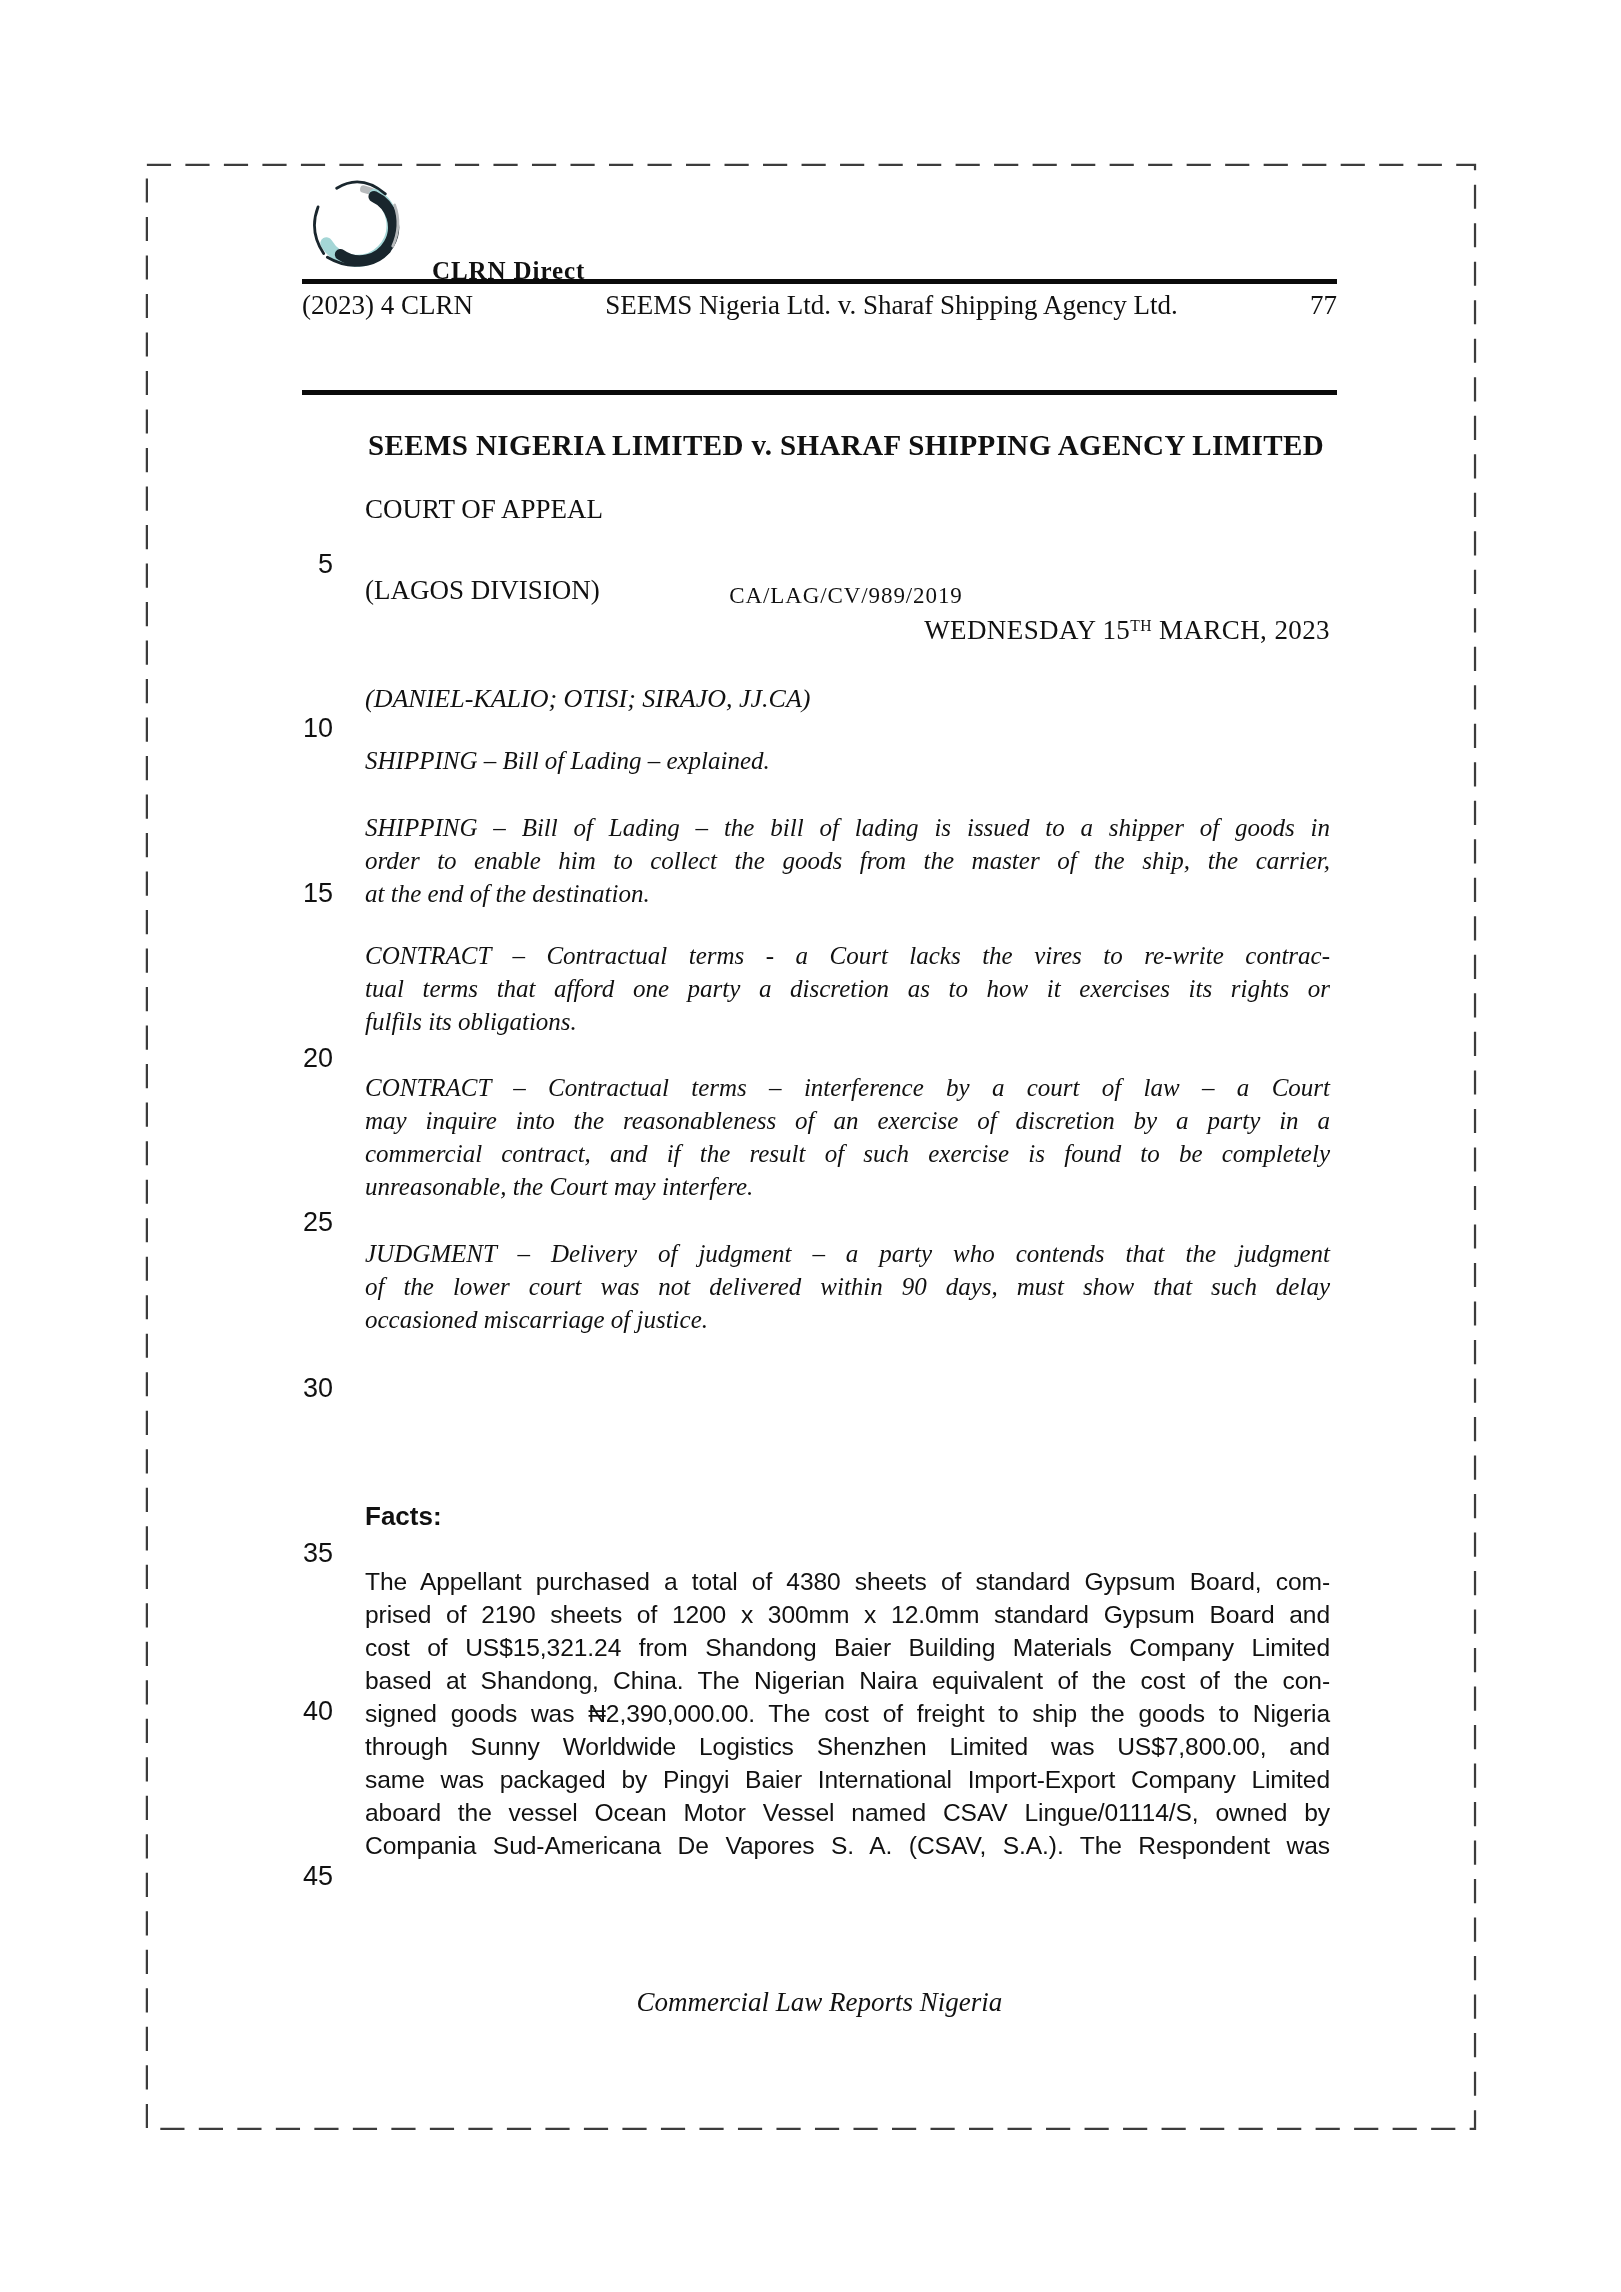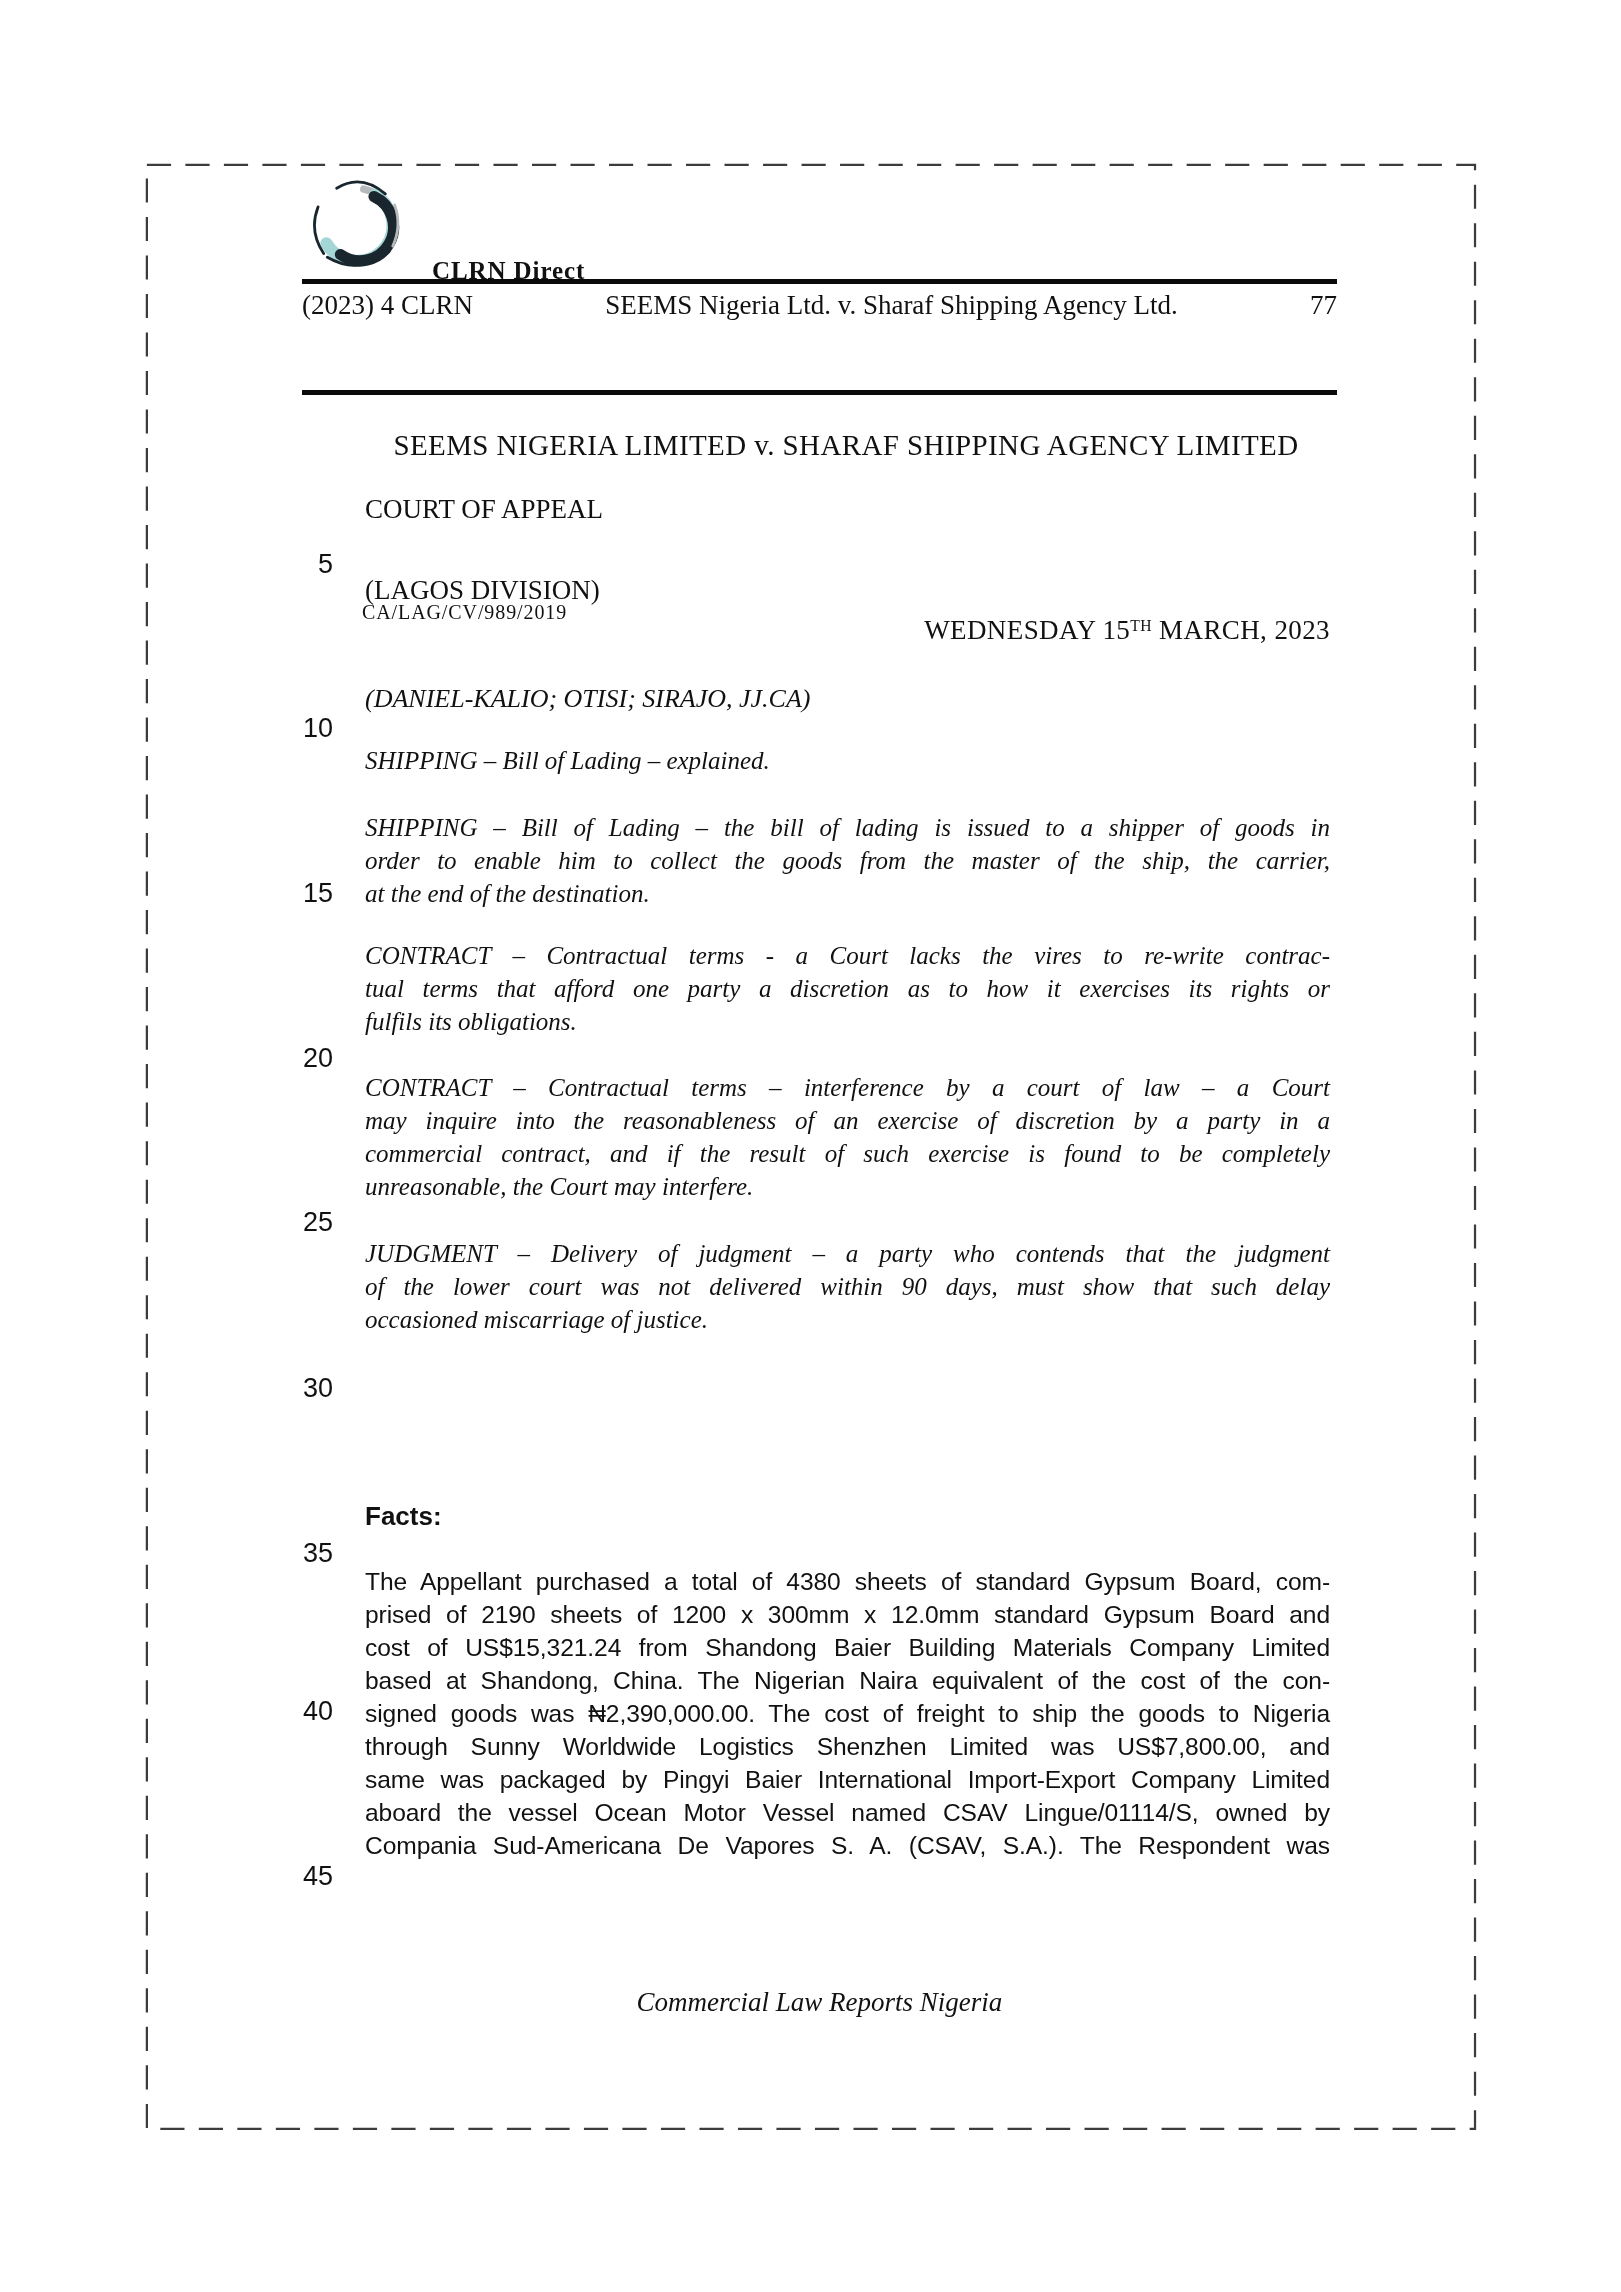--- a/index.html
+++ b/index.html
@@ -11,25 +11,25 @@
          letter-spacing:0.9px;line-height:30px;margin-top:16px;}
   .rule{position:absolute;left:302px;width:1035px;height:4.5px;background:#0a0a0a;}
   .rule1{top:279px;}
   .rule2{top:390px;}
   .running-header{position:absolute;left:302px;top:287px;width:1035px;display:flex;
                   align-items:baseline;font-size:27px;line-height:36px;}
   .rh-cite{flex:none;}
   .rh-case{flex:1;text-align:center;}
   .rh-page{flex:none;}
   .title{position:absolute;left:362px;top:427px;width:968px;margin:0;text-align:center;
-         font-size:29px;font-weight:normal;letter-spacing:0.4px;line-height:36px;}
+         font-size:29px;font-weight:bold;letter-spacing:0.4px;line-height:36px;}
   .court{position:absolute;left:365px;top:492px;font-size:27px;line-height:34px;}
   .division{position:absolute;left:365px;top:526px;font-size:27px;line-height:34px;margin-top:47px;}
-  .caseno{position:absolute;left:362px;top:579px;width:968px;text-align:left;
-          font-size:20px;letter-spacing:0.9px;line-height:34px;margin-top:16px;}
+  .caseno{position:absolute;left:362px;top:579px;width:968px;text-align:center;
+          font-size:23px;letter-spacing:0.9px;line-height:34px;}
   .jdate{position:absolute;left:362px;top:613px;width:968px;text-align:right;
          font-size:27px;letter-spacing:0.4px;line-height:34px;}
   .jdate sup{font-size:.58em;position:relative;top:-.5em;vertical-align:baseline;}
   .judges{position:absolute;left:365px;top:682px;font-size:26px;font-weight:normal;
           font-style:italic;line-height:33px;}
   .para{position:absolute;left:365px;width:965px;}
   .catch{font-style:italic;font-size:25px;line-height:33px;}
   .catch .line{text-align:justify;text-align-last:justify;}
   .catch .line:last-child{text-align-last:left;}
   .facts-head{position:absolute;left:365px;top:1500px;font-family:"Liberation Sans","DejaVu Sans",sans-serif;

